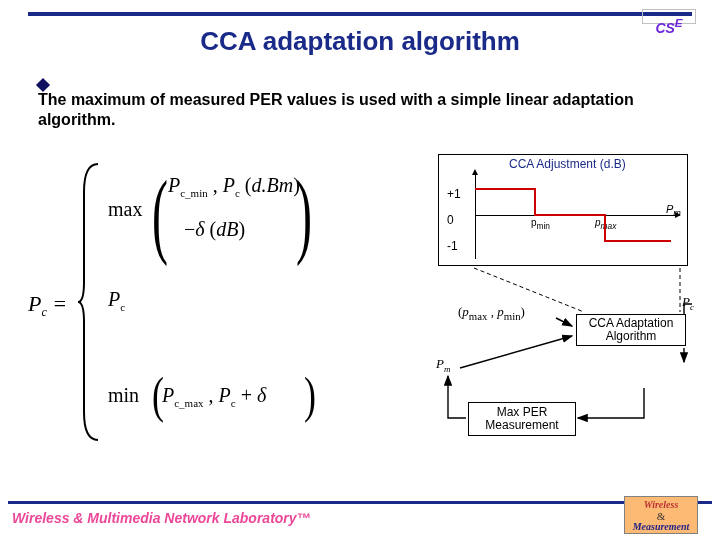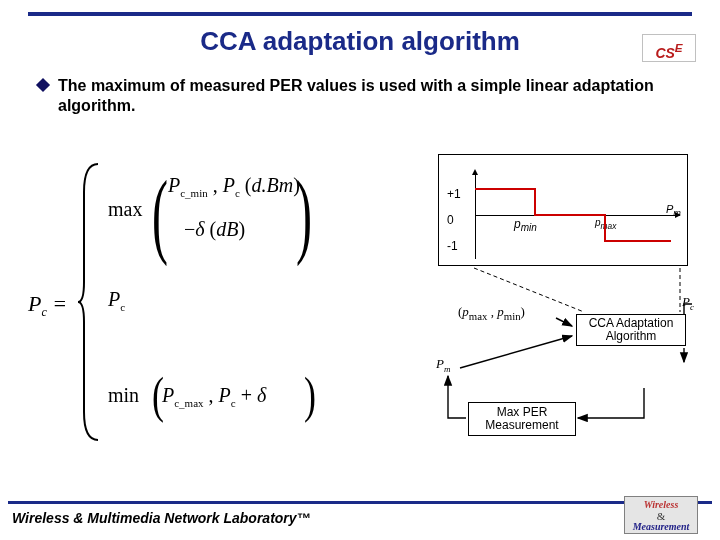--- a/index.html
+++ b/index.html
@@ -12,44 +12,45 @@
     overflow: hidden;
   }
   .top-bar {
     position: absolute;
     top: 12px; left: 28px; right: 28px;
     height: 4px;
     background: #1a2a88;
   }
   .logo-cse {
     position: absolute;
-    top: 34px; right: 24px;
-    width: 54px; height: 28px;
+    top: 9px; right: 24px;
+    width: 54px; height: 15px;
     border: 1px solid #c0c0c0;
     font-size: 14px;
     font-weight: bold;
     font-style: italic;
     text-align: center;
     line-height: 26px;
-    color: #b91c1c;
+    color: #6d28d9;
   }
   .title {
     position: absolute;
     top: 26px;
     left: 0; right: 0;
     text-align: center;
     font-size: 26px;
     font-weight: bold;
     color: #1a2a88;
   }
   .bullet-row {
     position: absolute;
     top: 76px; left: 38px; right: 30px;
     display: flex;
     align-items: flex-start;
+    flex-direction: column;
   }
   .diamond {
     width: 10px; height: 10px;
     background: #101060;
     transform: rotate(45deg);
     margin-top: 4px;
     margin-right: 10px;
     flex: 0 0 10px;
   }
   .bullet-text {
@@ -145,21 +146,21 @@
   .mini-axis-x {
     position: absolute;
     left: 36px; top: 60px; width: 200px; height: 1px;
     background: #000;
   }
   .mini-axis-x .arrow {
     position: absolute; right: -6px; top: -3px;
     width: 0; height: 0; border-top: 3px solid transparent; border-bottom: 3px solid transparent; border-left: 6px solid #000;
   }
   .xrlbl { position: absolute; top: 48px; right: 6px; font-size: 11px; font-style: italic;}
-  .mini-lbl-min { position: absolute; top: 62px; left: 75px; font-size: 12px; font-style: italic;}
+  .mini-lbl-min { position: absolute; top: 62px; left: 92px; font-size: 10px; }
   .mini-lbl-max { position: absolute; top: 62px; left: 156px; font-size: 10px; font-style: italic;}
   .step-line {
     position: absolute;
     stroke: #c00; stroke-width: 2; fill: none;
   }
   .adj-box svg.plot {
     position: absolute; left: 36px; top: 20px; width: 200px; height: 84px;
   }
 
   .block {
@@ -189,29 +190,29 @@
 
   .footer-bar {
     position: absolute;
     left: 8px; right: 8px; bottom: 36px;
     height: 3px; background: #1a2a88;
   }
   .footer-text {
     position: absolute;
     left: 12px; bottom: 14px;
     font-size: 14px; font-weight: bold;
-    color: #000000;
+    color: #ec4899;
     font-style: italic;
   }
   .footer-logo {
     position: absolute;
     right: 22px; bottom: 6px;
     width: 74px; height: 38px;
     border: 1px solid #808080;
-    background: #e5e5e5;
+    background: #fdba74;
     font-size: 10px;
     text-align: center;
     line-height: 1.05;
     padding-top: 3px;
     font-family: "Times New Roman", serif;
   }
   .footer-logo .w { color: #b33; font-weight: bold; font-style: italic;}
   .footer-logo .m { color: #228; font-weight: bold; font-style: italic;}
   .footer-logo .amp { font-size: 11px; color: #333;}
 </style>
@@ -264,20 +265,21 @@
       <span class="lp3">(</span>
       <span class="min-args">
         <span class="it">P</span><span class="sub">c_max</span><span> , </span><span class="it">P</span><span class="sub">c</span><span> + </span><span class="it">δ</span>
       </span>
       <span class="rp3">)</span>
     </div>
   </div>
 
   <div class="diagram">
     <div class="adj-box">
+      <div class="adj-title">CCA Adjustment (d.B)</div>
       <div class="y-ticks">
         <div>+1</div>
         <div>0</div>
         <div>-1</div>
       </div>
       <div class="mini-axis-y">
           <div class="arrow"></div>
         </div>
       <div class="mini-axis-x">
           <div class="arrow"></div>

